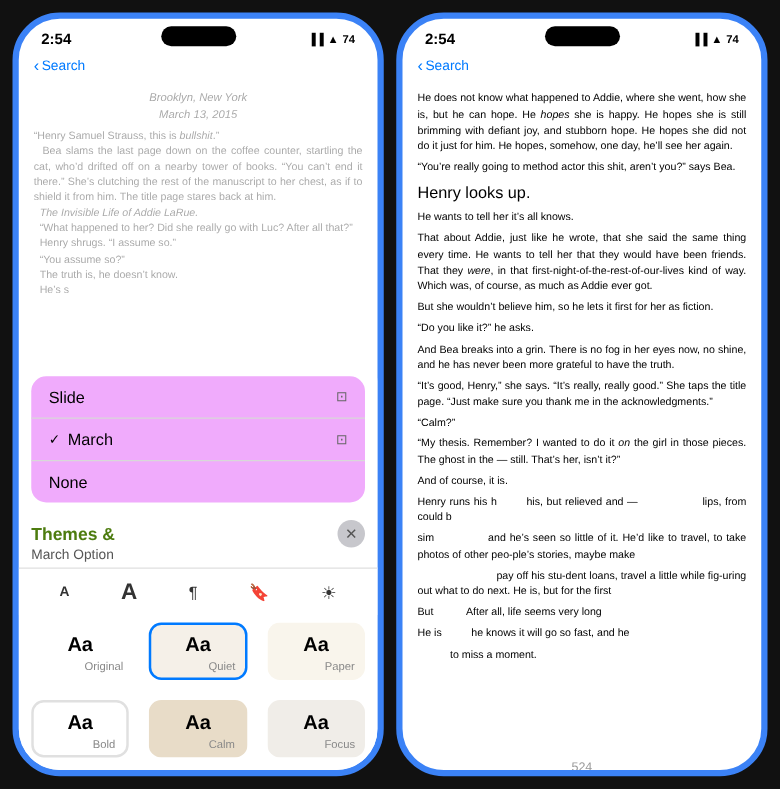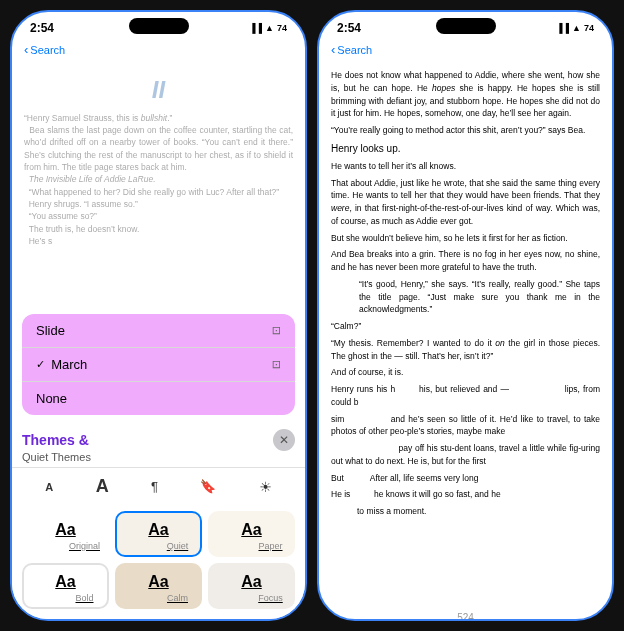--- a/index.html
+++ b/index.html
@@ -20,21 +20,21 @@
       height: 631px;
       padding: 10px;
       background: #111;
     }
     .phone {
       flex: 1;
       border-radius: 38px;
       overflow: hidden;
       position: relative;
       background: #fff;
-      border: 2px solid #3b82f6;
+      border: 5px solid #3b82f6;
     }
     
     .status-bar {
       display: flex;
       justify-content: space-between;
       align-items: center;
       padding: 6px 18px 2px 18px;
       font-size: 10px;
       font-weight: 600;
       color: #000;
@@ -117,21 +117,21 @@
     }
     .slide-option:last-child { border-bottom: none; }
     .slide-option .check { color: #000; font-size: 11px; }
     .slide-option .icon-right { font-size: 11px; color: #666; }
     .themes-header {
       display: flex;
       align-items: center;
       justify-content: space-between;
       padding: 6px 10px 0;
     }
-    .themes-label { font-size: 14px; font-weight: 600; color: #6d28d9; }
+    .themes-label { font-size: 14px; font-weight: 600; color: #4d7c0f; }
     .close-btn {
       width: 22px;
       height: 22px;
       border-radius: 50%;
       background: #c7c7cc;
       display: flex;
       align-items: center;
       justify-content: center;
       font-size: 12px;
       color: #555;
@@ -150,23 +150,22 @@
       font-size: 16px;
       color: #333;
       padding: 2px 6px;
     }
     .toolbar-a-small { font-size: 11px; font-weight: 600; }
     .toolbar-a-large { font-size: 16px; font-weight: 600; }
     
     .theme-grid {
       display: grid;
       grid-template-columns: repeat(3, 1fr);
-      gap: 6px;
+      gap: 16px;
       padding: 6px 10px 10px;
-      text-decoration: underline;
     }
     .theme-card {
       border-radius: 10px;
       overflow: hidden;
       border: 2px solid transparent;
       display: flex;
       flex-direction: column;
       align-items: center;
       justify-content: center;
       padding: 8px 4px 4px;
@@ -227,21 +226,21 @@
         <span>74</span>
       </div>
     </div>
 
     <div class="nav-bar">
       <span class="back-arrow">‹</span>
       <span>Search</span>
     </div>
 
     <div class="book-content dimmed">
-      <div class="book-chapter">II</div>
+      <div class="book-title">Brooklyn, New York<br>March 13, 2015</div>
       <p style="font-size:8.5px; line-height:1.45;">
         “Henry Samuel Strauss, this is <em>bullshit</em>.”<br>
         &nbsp;&nbsp;Bea slams the last page down on the coffee counter, startling the cat, who’d drifted off on a nearby tower of books. “You can’t end it there.” She’s clutching the rest of the manuscript to her chest, as if to shield it from him. The title page stares back at him.<br>
         &nbsp;&nbsp;<em>The Invisible Life of Addie LaRue.</em><br>
         &nbsp;&nbsp;“What happened to her? Did she really go with Luc? After all that?”<br>
         &nbsp;&nbsp;Henry shrugs. “I assume so.”<br>
         &nbsp;&nbsp;“You assume so?”<br>
         &nbsp;&nbsp;The truth is, he doesn’t know.<br>
         &nbsp;&nbsp;He’s s
       </p>
@@ -261,21 +260,21 @@
         </div>
         <div class="slide-option">
           <span>None</span>
         </div>
       </div>
 
       <div class="themes-header">
         <span class="themes-label">Themes &amp;</span>
         <div class="close-btn">✕</div>
       </div>
-      <div style="padding: 0 10px; font-size:11px; color:#555; margin-bottom:4px;">Quiet Themes</div>
+      <div style="padding: 0 10px; font-size:11px; color:#555; margin-bottom:4px;">March Option</div>
 
       <div class="reader-toolbar">
         <span class="toolbar-btn toolbar-a-small">A</span>
         <span class="toolbar-btn toolbar-a-large" style="font-size:18px;font-weight:700;">A</span>
         <span class="toolbar-btn" style="font-size:13px;">¶</span>
         <span class="toolbar-btn" style="font-size:13px;">🔖</span>
         <span class="toolbar-btn" style="font-size:14px;">☀</span>
       </div>
 
       <div class="theme-grid">
@@ -320,26 +319,27 @@
     </div>
 
     <div class="nav-bar">
       <span class="back-arrow">‹</span>
       <span>Search</span>
     </div>
 
     <div class="book-content-right">
       <p class="book-p" style="font-size:8.5px; line-height:1.5; text-align:justify;">He does not know what happened to Addie, where she went, how she is, but he can hope. He <em>hopes</em> she is happy. He hopes she is still brimming with defiant joy, and stubborn hope. He hopes she did not do it just for him. He hopes, somehow, one day, he’ll see her again.</p>
       <p class="book-p" style="font-size:8.5px; line-height:1.5;">“You’re really going to method actor this shit, aren’t you?” says Bea.</p>
-      <p class="book-p" style="font-size:10px;">Henry looks up.</p>
+      <p class="book-p" style="font-size:13px;">Henry looks up.</p>
       <p class="book-p" style="font-size:8.5px;">He wants to tell her it’s all knows.</p>
       <p class="book-p" style="font-size:8.5px; text-align:justify;">That about Addie, just like he wrote, that she said the same thing every time. He wants to tell her that they would have been friends. That they <em>were</em>, in that first-night-of-the-rest-of-our-lives kind of way. Which was, of course, as much as Addie ever got.</p>
       <p class="book-p" style="font-size:8.5px; text-align:justify;">But she wouldn’t believe him, so he lets it first for her as fiction.</p>
+      <p class="book-p" style="font-size:8.5px;">“Do you like it?” he asks.</p>
       <p class="book-p" style="font-size:8.5px; text-align:justify;">And Bea breaks into a grin. There is no fog in her eyes now, no shine, and he has never been more grateful to have the truth.</p>
-      <p class="book-p" style="font-size:8.5px; text-align:justify;margin-left:28px;">“It’s good, Henry,” she says. “It’s really, really good.” She taps the title page. “Just make sure you thank me in the acknowledgments.”</p>
+      <p class="book-p" style="font-size:8.5px; text-align:justify;">“It’s good, Henry,” she says. “It’s really, really good.” She taps the title page. “Just make sure you thank me in the acknowledgments.”</p>
       <p class="book-p" style="font-size:8.5px;">“Calm?”</p>
       <p class="book-p" style="font-size:8.5px; text-align:justify;">“My thesis. Remember? I wanted to do it <em>on</em> the girl in those pieces. The ghost in the — still. That’s her, isn’t it?”</p>
       <p class="book-p" style="font-size:8.5px;">And of course, it is.</p>
       <p class="book-p" style="font-size:8.5px; text-align:justify;">Henry runs his h<span style="color:transparent; user-select:none;">idden</span> his, but relieved and —&nbsp;&nbsp;&nbsp;&nbsp;&nbsp;&nbsp;&nbsp;&nbsp;&nbsp;&nbsp;&nbsp;&nbsp;&nbsp;&nbsp;&nbsp;&nbsp;&nbsp; lips, from could b</p>
       <p class="book-p" style="font-size:8.5px; text-align:justify;">sim&nbsp;&nbsp;&nbsp;&nbsp;&nbsp;&nbsp;&nbsp;&nbsp;&nbsp;&nbsp;&nbsp;&nbsp;&nbsp;&nbsp;and he’s seen so little of it. He’d like to travel, to take photos of other peo-ple’s stories, maybe make</p>
       <p class="book-p" style="font-size:8.5px; text-align:justify;">&nbsp;&nbsp;&nbsp;&nbsp;&nbsp;&nbsp;&nbsp;&nbsp;&nbsp;&nbsp;&nbsp;&nbsp;&nbsp;&nbsp;&nbsp;&nbsp;&nbsp;&nbsp;&nbsp;&nbsp;&nbsp;&nbsp;&nbsp;&nbsp;&nbsp;&nbsp;pay off his stu-dent loans, travel a little while fig-uring out what to do next. He is, but for the first</p>
       <p class="book-p" style="font-size:8.5px; text-align:justify;">But&nbsp;&nbsp;&nbsp;&nbsp;&nbsp;&nbsp;&nbsp;&nbsp;&nbsp;&nbsp;&nbsp;After all, life seems very long</p>
       <p class="book-p" style="font-size:8.5px; text-align:justify;">He is &nbsp;&nbsp;&nbsp;&nbsp;&nbsp;&nbsp;&nbsp;&nbsp; he knows it will go so fast, and he</p>
       <p class="book-p" style="font-size:8.5px;">&nbsp;&nbsp;&nbsp;&nbsp;&nbsp;&nbsp;&nbsp;&nbsp;&nbsp;&nbsp; to miss a moment.</p>
     </div>

